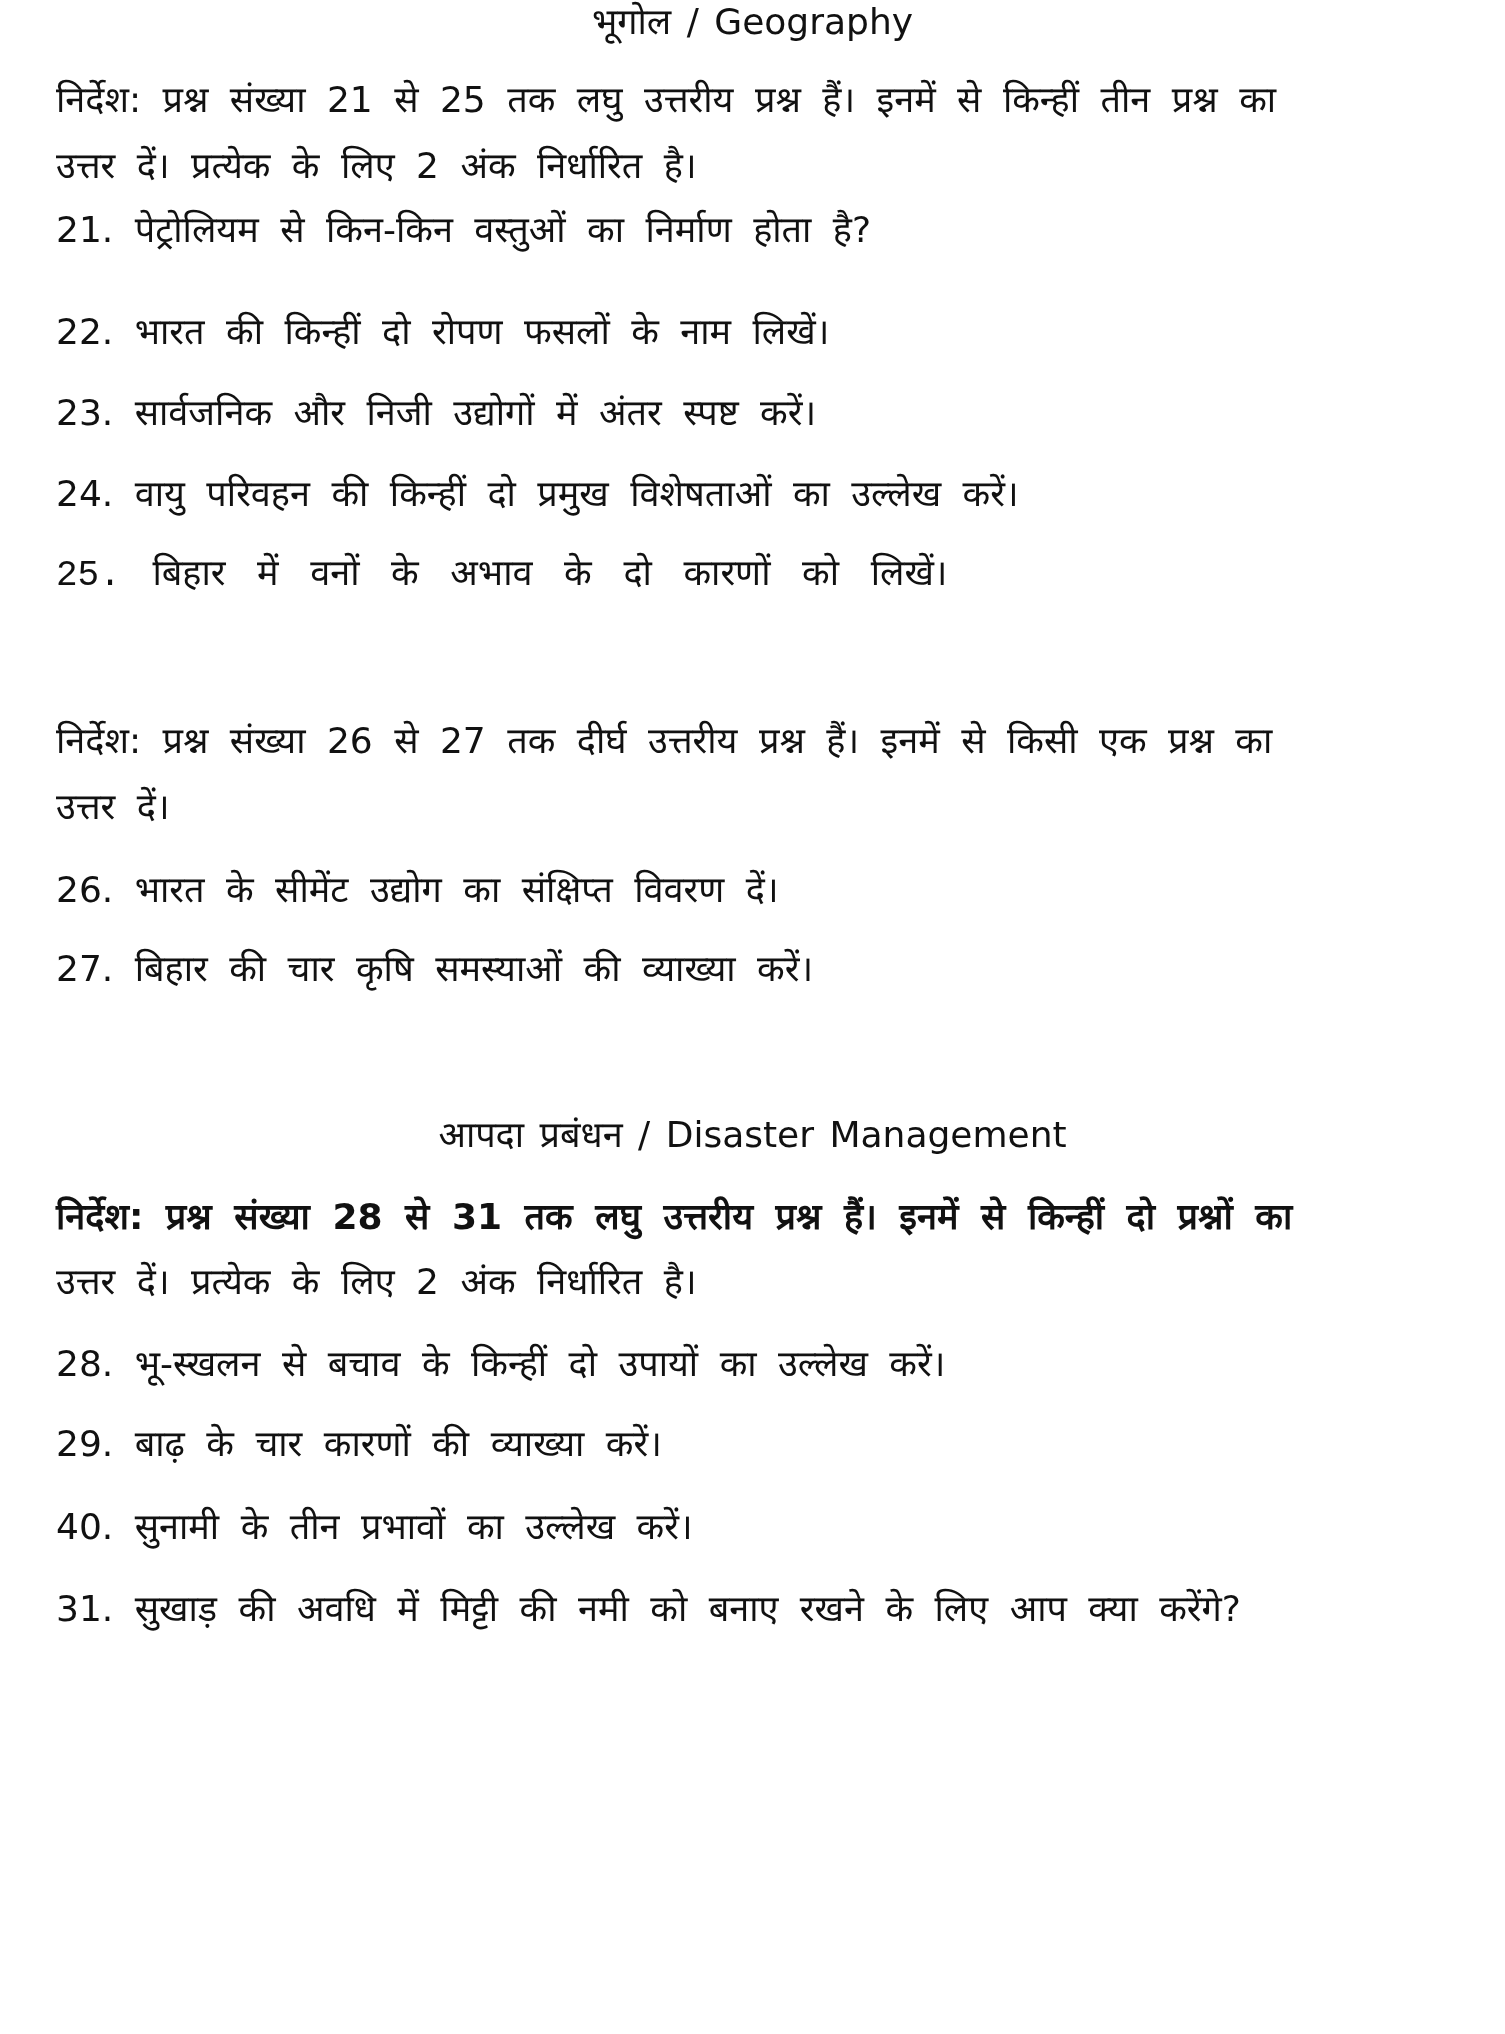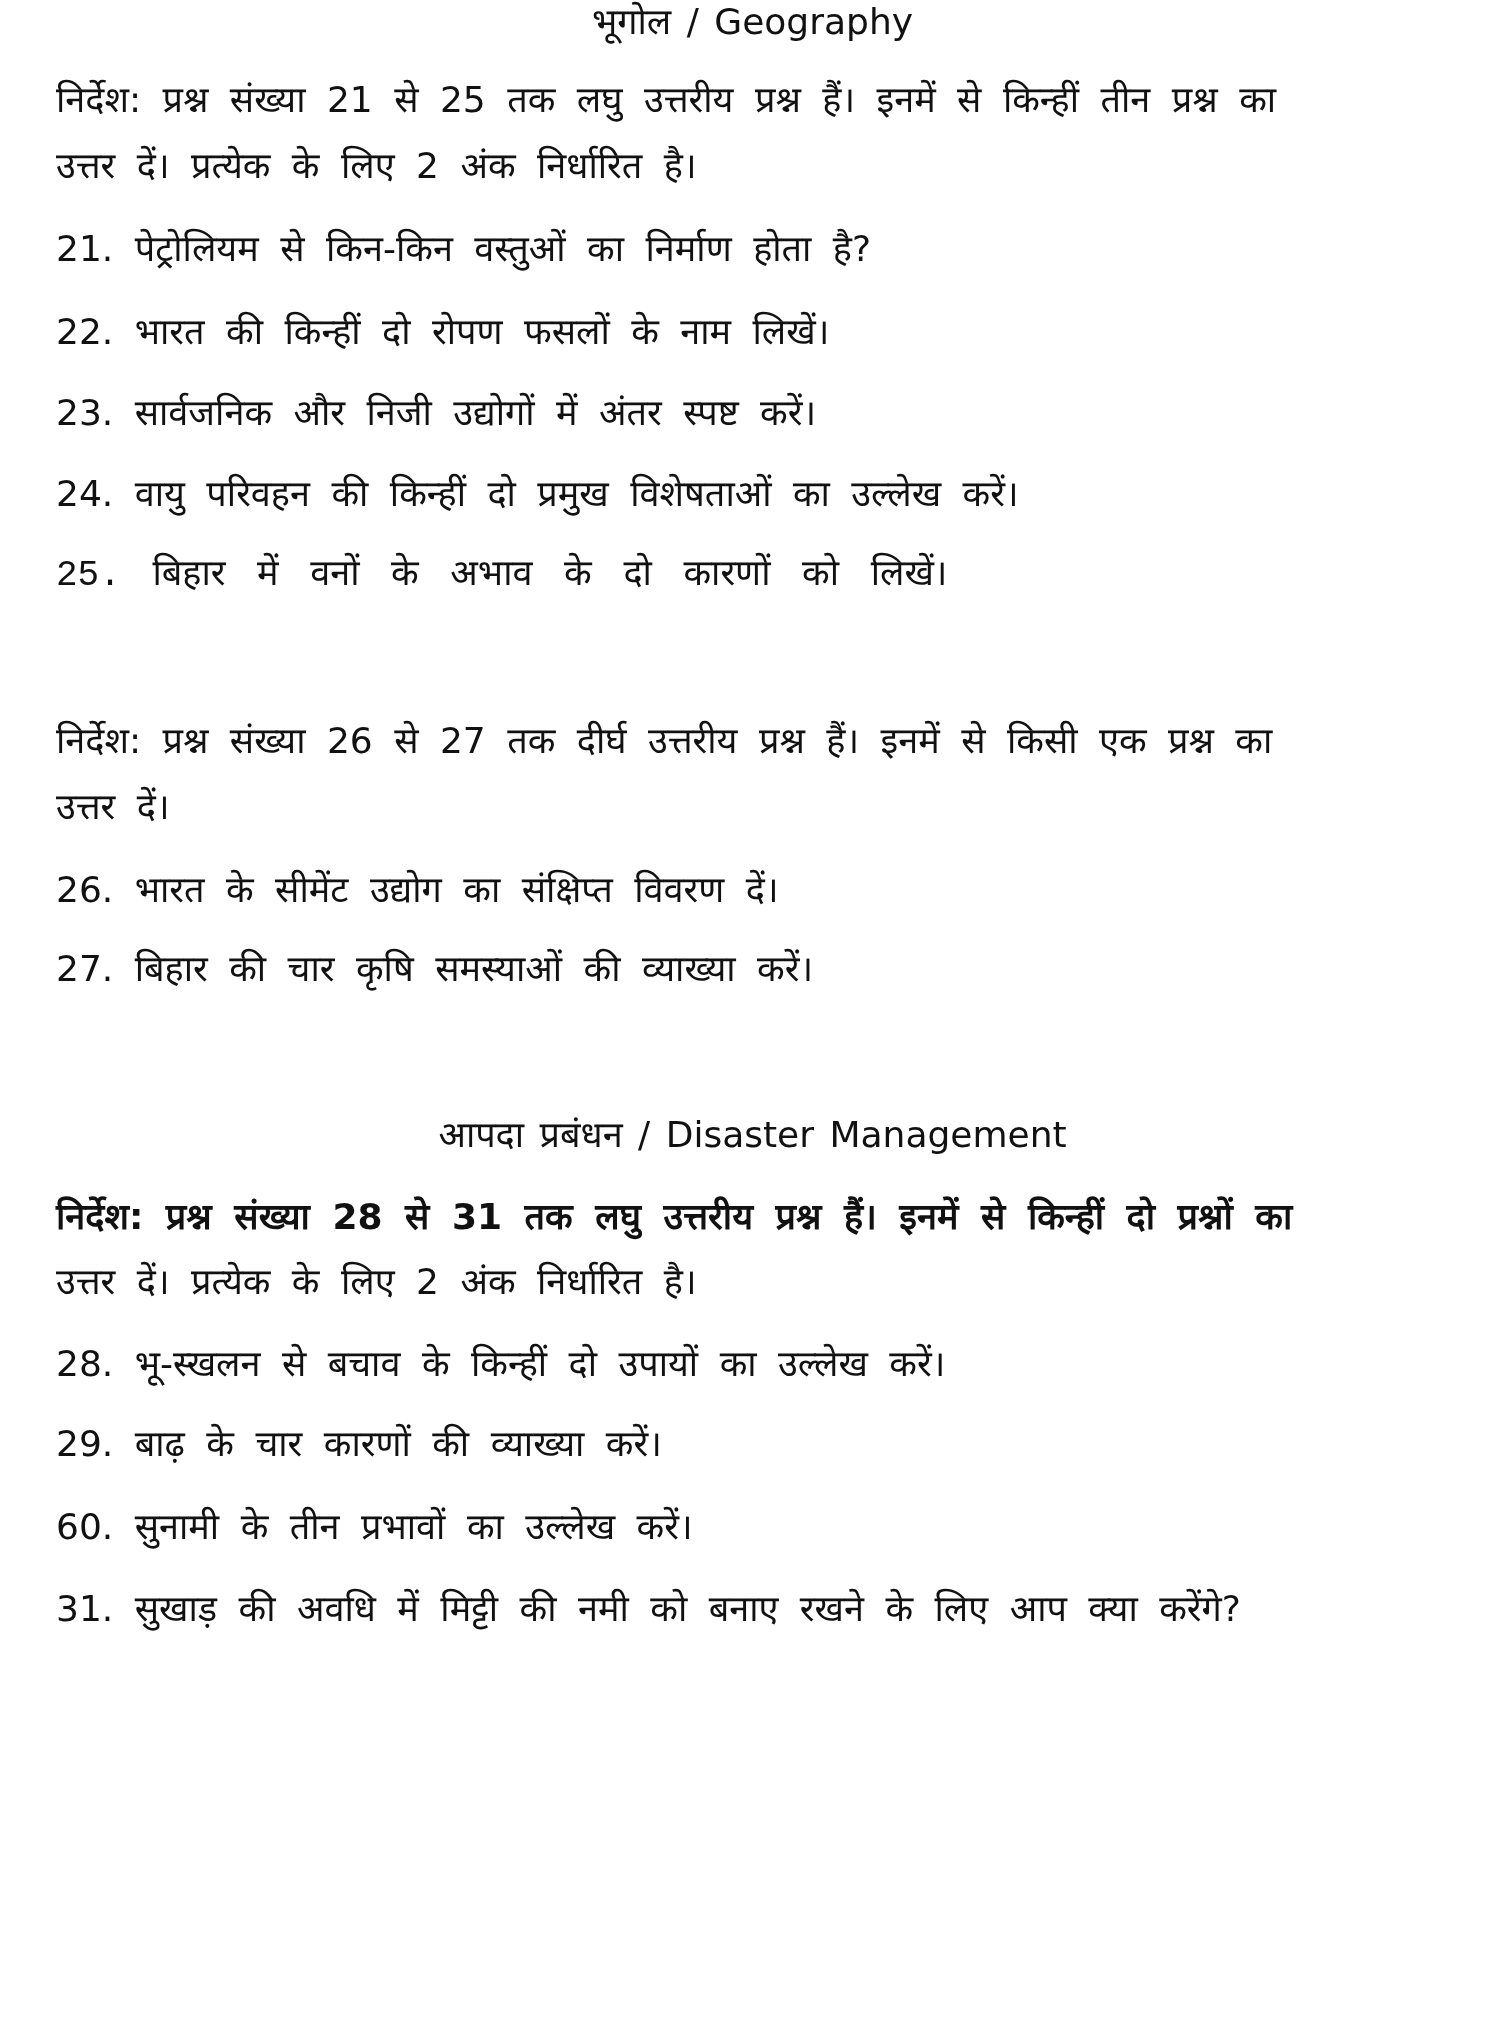--- a/index.html
+++ b/index.html
@@ -20,35 +20,35 @@
 </head>
 <body>
 
 <div>
 
   <div class="heading" style="top:0px;">भूगोल / Geography</div>
 
   <div class="line" style="top:78px;">निर्देश: प्रश्न संख्या 21 से 25 तक लघु उत्तरीय प्रश्न हैं। इनमें से किन्हीं तीन प्रश्न का</div>
   <div class="line" style="top:144px;">उत्तर दें। प्रत्येक के लिए 2 अंक निर्धारित है।</div>
 
-  <div class="line" style="top:227px;">21. पेट्रोलियम से किन-किन वस्तुओं का निर्माण होता है?</div>
+  <div class="line" style="top:208px;">21. पेट्रोलियम से किन-किन वस्तुओं का निर्माण होता है?</div>
   <div class="line" style="top:310px;">22. भारत की किन्हीं दो रोपण फसलों के नाम लिखें।</div>
   <div class="line" style="top:391px;">23. सार्वजनिक और निजी उद्योगों में अंतर स्पष्ट करें।</div>
   <div class="line" style="top:472px;">24. वायु परिवहन की किन्हीं दो प्रमुख विशेषताओं का उल्लेख करें।</div>
   <div class="line" style="top:554px;font-family:Liberation Mono, monospace;">25. बिहार में वनों के अभाव के दो कारणों को लिखें।</div>
 
   <div class="line" style="top:719px;">निर्देश: प्रश्न संख्या 26 से 27 तक दीर्घ उत्तरीय प्रश्न हैं। इनमें से किसी एक प्रश्न का</div>
   <div class="line" style="top:785px;">उत्तर दें।</div>
 
   <div class="line" style="top:868px;">26. भारत के सीमेंट उद्योग का संक्षिप्त विवरण दें।</div>
   <div class="line" style="top:947px;">27. बिहार की चार कृषि समस्याओं की व्याख्या करें।</div>
 
   <div class="heading" style="top:1113px;">आपदा प्रबंधन / Disaster Management</div>
 
   <div class="line" style="top:1195px;font-weight:bold;">निर्देश: प्रश्न संख्या 28 से 31 तक लघु उत्तरीय प्रश्न हैं। इनमें से किन्हीं दो प्रश्नों का</div>
   <div class="line" style="top:1260px;">उत्तर दें। प्रत्येक के लिए 2 अंक निर्धारित है।</div>
 
   <div class="line" style="top:1342px;">28. भू-स्खलन से बचाव के किन्हीं दो उपायों का उल्लेख करें।</div>
   <div class="line" style="top:1422px;">29. बाढ़ के चार कारणों की व्याख्या करें।</div>
-  <div class="line" style="top:1505px;">60. सुनामी के तीन प्रभावों का उल्लेख करें।</div>
+  <div class="line" style="top:1505px;">40. सुनामी के तीन प्रभावों का उल्लेख करें।</div>
   <div class="line" style="top:1587px;">31. सुखाड़ की अवधि में मिट्टी की नमी को बनाए रखने के लिए आप क्या करेंगे?</div>
 
 </div>
 
 </body></html>

